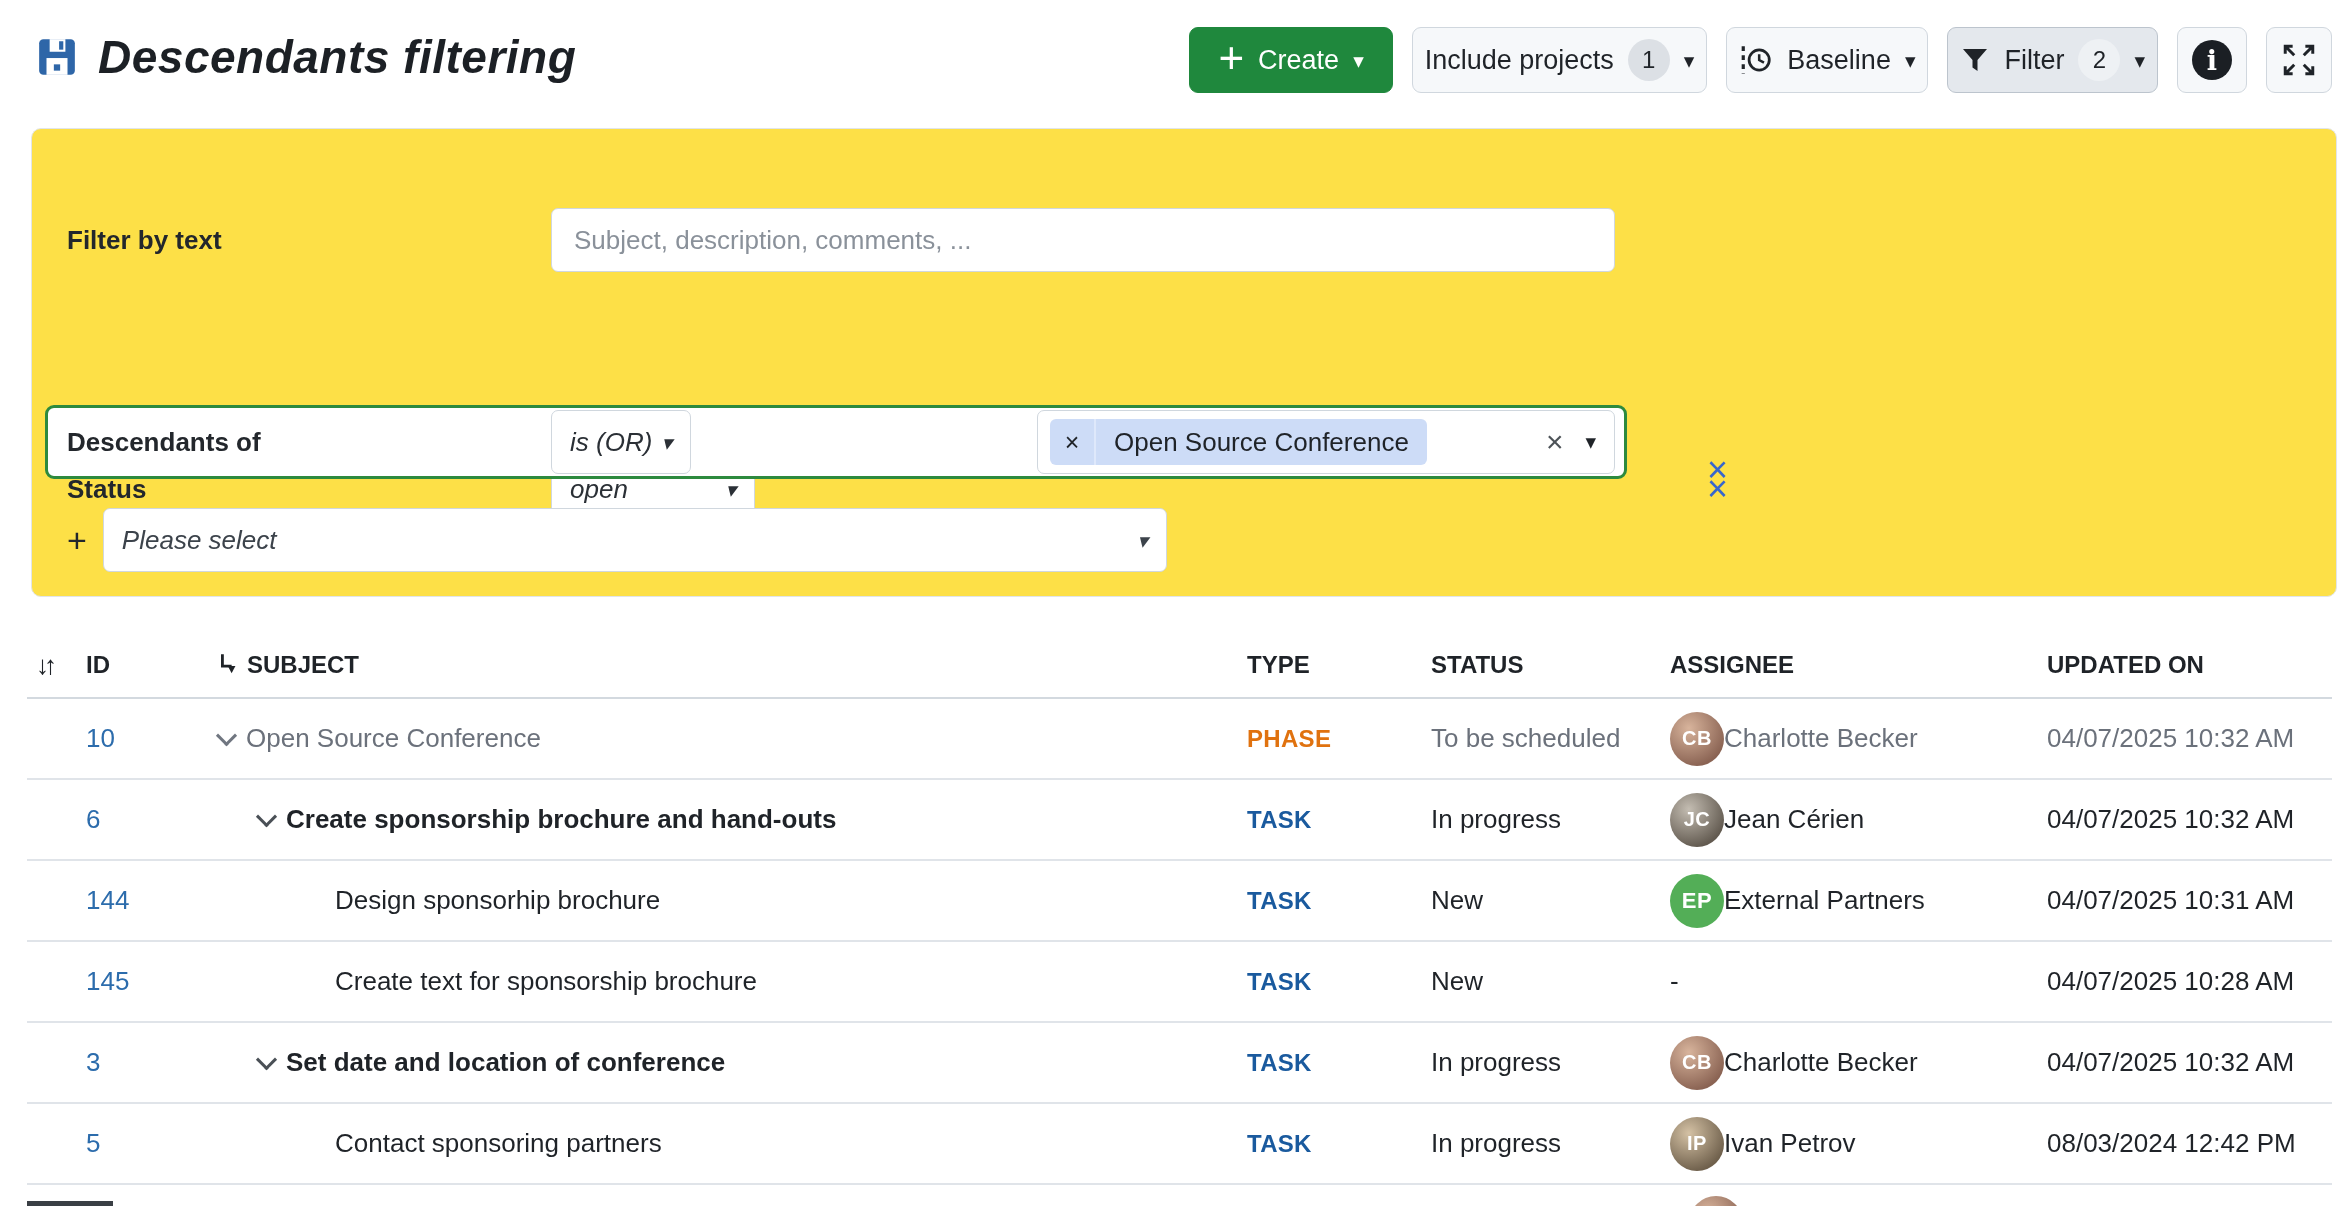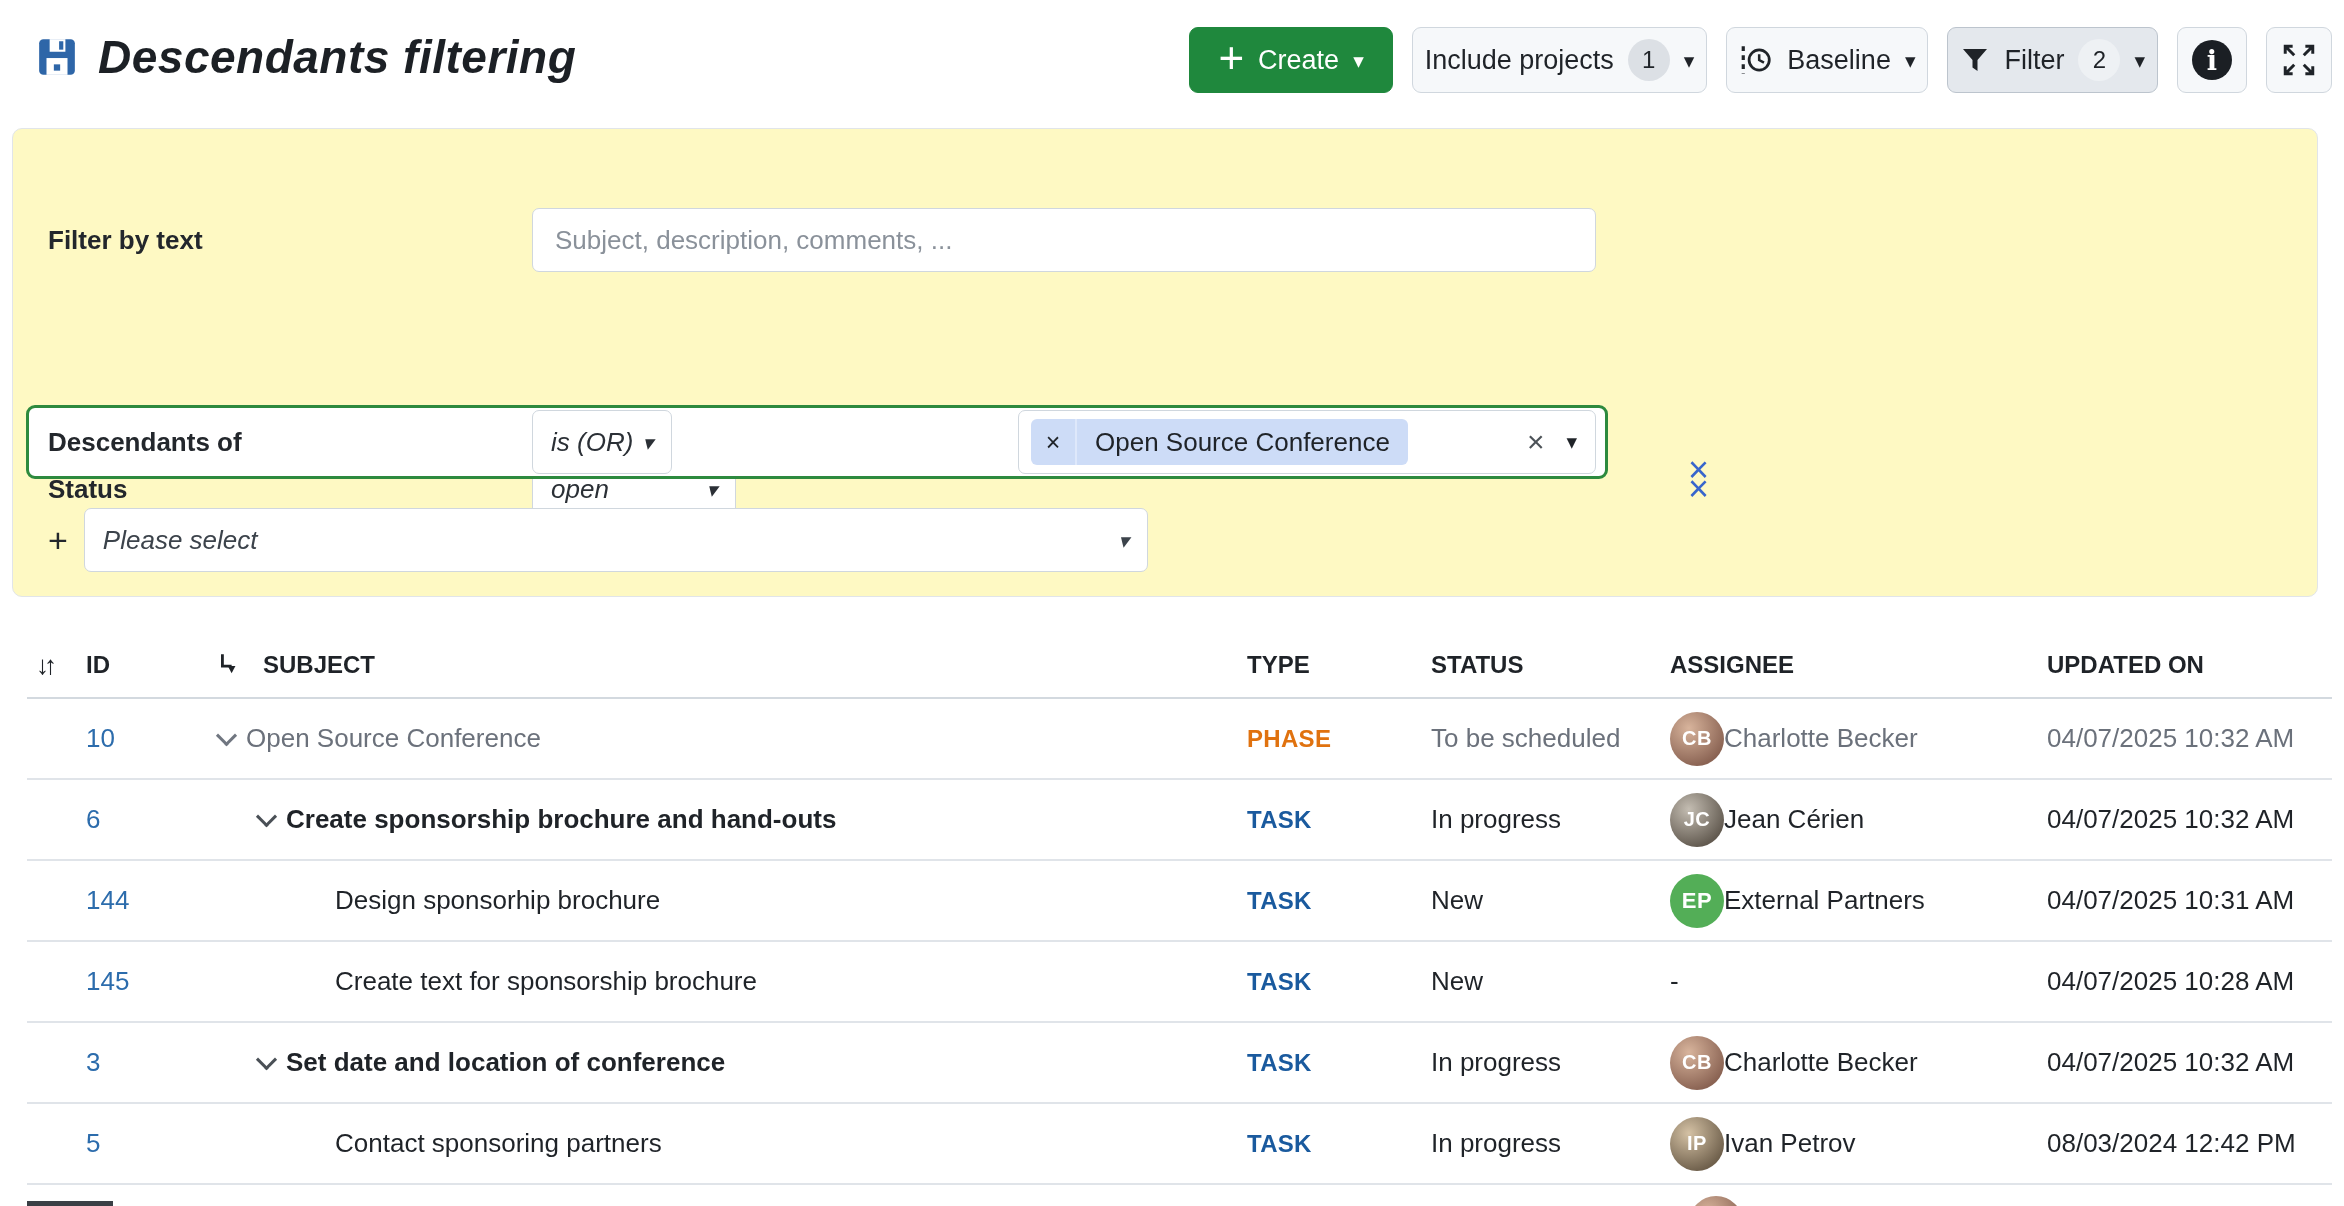--- a/index.html
+++ b/index.html
@@ -19,22 +19,22 @@
   .btn-icononly { padding:0 14px; justify-content:center; }
   .caret { font-size:21px; line-height:1; }
   .badge { background:#dcе0e5; background:#dce0e5; border-radius:22px; min-width:42px; height:42px;
     display:flex; align-items:center; justify-content:center; font-size:24px; color:#1f2328; padding:0 10px; }
   .btn-active .badge { background:#eef1f4; }
   .info-circle { width:40px; height:40px; border-radius:50%; background:#1b1f24; color:#fff;
     display:flex; align-items:center; justify-content:center; font-size:27px; font-weight:bold;
     font-family:"DejaVu Serif", serif; }
 
   
-  .filter-panel { position:absolute; left:12px; top:128px; width:2306px; height:469px;
-    border:1.5px solid #e1e5e9; border-radius:10px; background:#fef9c3; }
+  .filter-panel { position:absolute; left:31px; top:128px; width:2306px; height:469px;
+    border:1.5px solid #e1e5e9; border-radius:10px; background:#fde047; }
   .f-row { position:absolute; left:0; width:100%; display:flex; align-items:center; padding-left:35px; }
   .f-label { width:484px; font-size:26px; font-weight:bold; color:#23272c; flex:none; }
   .text-input { width:1064px; height:64px; border:1.5px solid #d0d7de; border-radius:7px;
     font-size:26px; padding:0 22px; color:#1f2328; font-family:"Liberation Sans",sans-serif; }
   .text-input::placeholder { color:#8a919a; }
   .selectbox { height:64px; border:1.5px solid #d0d7de; border-radius:7px; background:#fff;
     display:flex; align-items:center; justify-content:space-between; padding:0 18px;
     font-size:26px; color:#2b3publishers036; color:#2b3036; cursor:pointer;font-style:italic; }
   .remove-x { position:absolute; left:1675px; top:50%; transform:translateY(-50%);
     color:#3866CC; font-size:36px; line-height:1; cursor:pointer; }
@@ -49,21 +49,21 @@
   .ms-clear { margin-left:auto; font-size:30px; color:#4d5358; cursor:pointer; }
   .ms-caret { margin-left:22px; font-size:21px; color:#1f2328; }
   .addf-plus { font-size:34px; font-weight:300; color:#23272c; margin-right:16px; }
   .addf-label { width:432px; font-size:26px; font-weight:bold; }
   .wide-select { width:1064px; color:#3c434b; }
 
   
   .tbl { position:absolute; left:27px; top:633px; width:2305px; }
   .tgrid { display:grid; grid-template-columns:59px 131px 1030px 184px 239px 377px 285px; align-items:center; }
   .thead { height:66px; border-bottom:2px solid #d3d9df; font-size:24px; font-weight:bold; color:#1f2328; }
-  .th-sub { display:flex; align-items:center; gap:20px; }
+  .th-sub { display:flex; align-items:center; gap:4px; }
   .sort-glyph { font-size:26px; letter-spacing:-5px; padding-left:9px; cursor:pointer; }
   .tr { height:81px; border-bottom:2px solid #e0e4e9; font-size:26px; }
   .c-id a { color:#2C6CAC; text-decoration:none; cursor:pointer; }
   .c-subj { display:flex; align-items:center; gap:12px; color:#1f2328; }
   .lvl0 { padding-left:2px; } .lvl1 { padding-left:42px;font-weight:bold; } .lvl2 { padding-left:118px; }
   .chev { width:15px; height:15px; border-right:3.2px solid #4a5056; border-bottom:3.2px solid #4a5056;
     transform:rotate(45deg) translate(-2px,-2px); flex:none; cursor:pointer; }
   .c-type { font-weight:bold; font-size:24px; letter-spacing:.3px; color:#1A5A9E; }
   .type-phase { color:#E0720F; }
   .c-assignee { display:flex; align-items:center; }

